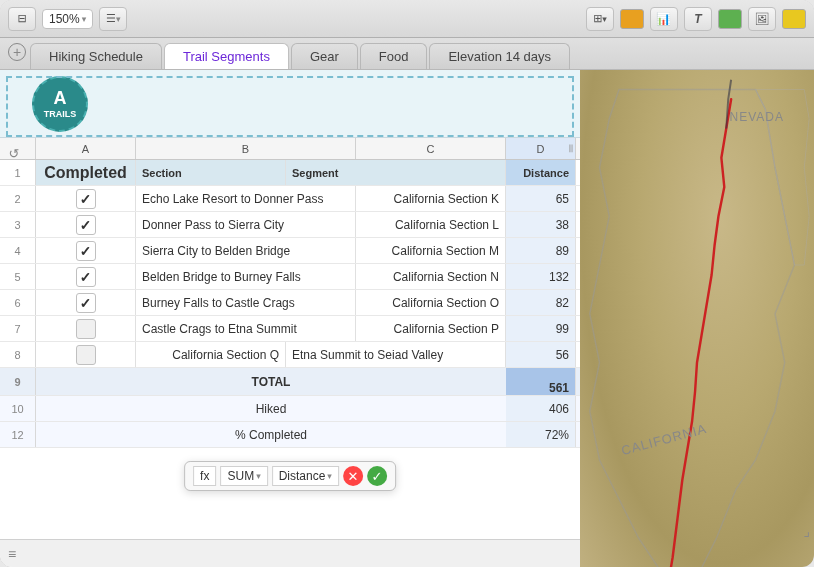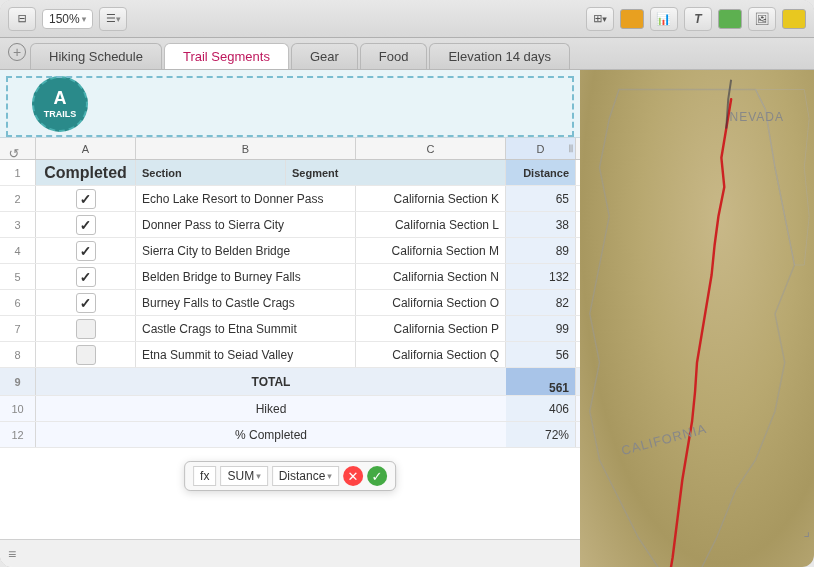--- a/index.html
+++ b/index.html
@@ -80,21 +80,21 @@
       font-size: 13px;
       cursor: pointer;
       border: 1px solid #b8b8b8;
       border-bottom: none;
       color: #555;
       background: linear-gradient(to bottom, #e8e8e8, #d8d8d8);
       user-select: none;
     }
     .tab.active {
       background: #fff;
-      color: #be185d;
+      color: #6d28d9;
       border-color: #c0c0c0;
       position: relative;
       z-index: 2;
       margin-top: 15px;
     }
     .tab.inactive { background: linear-gradient(to bottom, #e0e0e0, #d0d0d0); color: #444; }
 
     
     .main-content {
       flex: 1;
@@ -522,25 +522,25 @@
           <div class="cell cell-d">
             <span>99</span>
           </div>
         </div>
 
         <div class="data-row">
           <div class="cell-row-num">8</div>
           <div class="cell cell-a">
             <div class="checkmark unchecked" style="background:#f0f0f0;"></div>
           </div>
+          <div class="cell cell-c">
+            <span>California Section Q</span>
+          </div>
           <div class="cell cell-b">
             <span>Etna Summit to Seiad Valley</span>
-          </div>
-          <div class="cell cell-c">
-            <span>California Section Q</span>
           </div>
           <div class="cell cell-d">
             <span>56</span>
           </div>
         </div>
 
         <div class="data-row total-row selected">
           <div class="cell-row-num">9</div>
           <div class="cell cell-a" style="grid-column: span 3; width:470px; border-right: none; align-items: center;">
             <span class="total-label">TOTAL</span>

